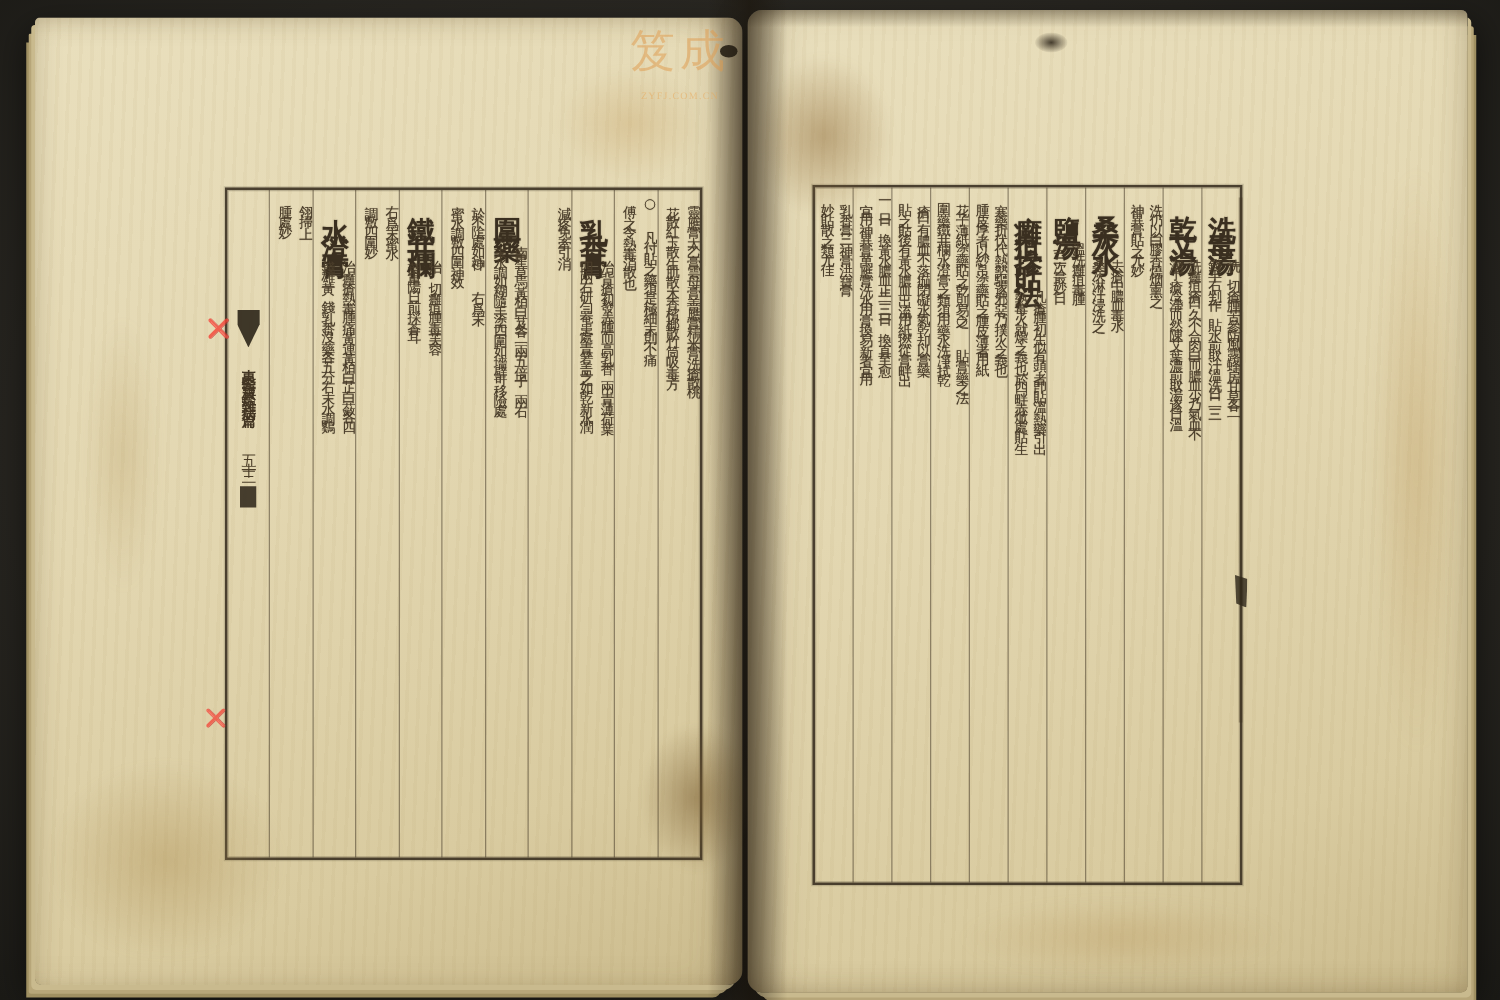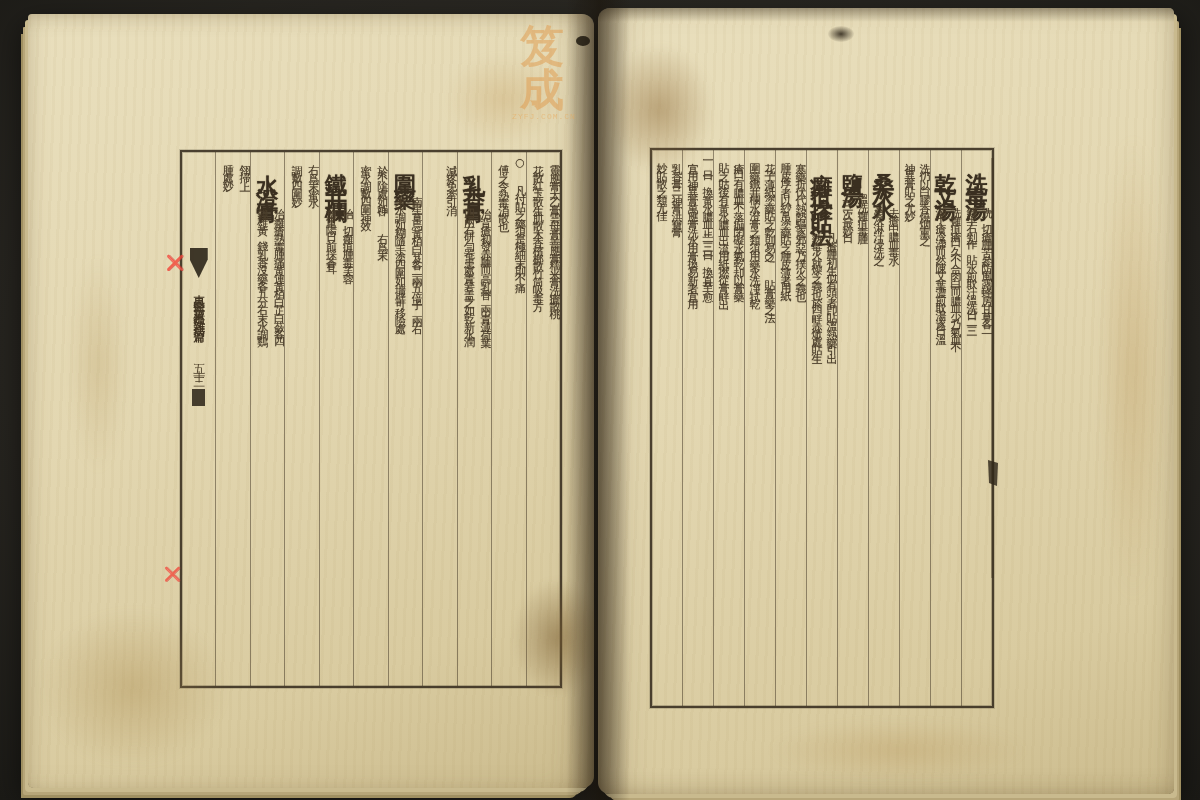--- a/index.html
+++ b/index.html
@@ -55,24 +55,24 @@
             letter-spacing:7px;color:#4a3c27;margin-top:26px;}
   .inkblock{width:13px;height:17px;background:#2a2216;opacity:.85;margin-top:14px;}
 
   
   .stain{position:absolute;border-radius:50%;pointer-events:none;}
   .mark{position:absolute;color:#2c2418;pointer-events:none;}
 
   
   #watermark{position:absolute;left:498px;top:24px;width:92px;text-align:center;
              color:#e09a4b;opacity:.5;pointer-events:none;}
-  #watermark .seal{font-size:44px;font-weight:700;letter-spacing:4px;line-height:1;
+  #watermark .seal{font-size:36px;font-weight:400;letter-spacing:4px;line-height:1;
              filter:blur(.4px);}
-  #watermark .cap{font-size:8px;letter-spacing:1px;margin-top:0;color:#e8a757;
-             font-family:Liberation Mono, monospace;}
+  #watermark .cap{font-size:8px;letter-spacing:1px;margin-top:12px;color:#e8a757;
+             font-family:Liberation Serif, serif;}
 </style>
 </head>
 <body>
 
 <div id="stage">
 
   <div class="page" id="left-page">
     <div class="frame" id="left-frame">
         <div class="col">
           <div class="note">

